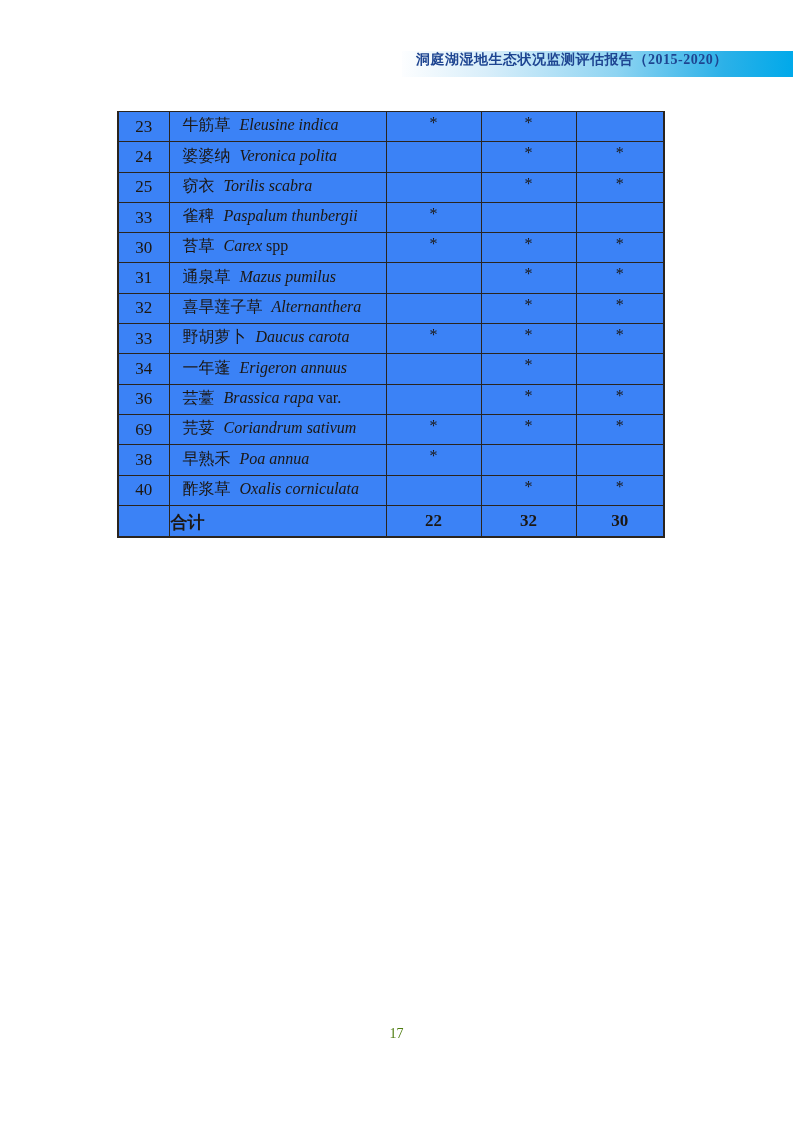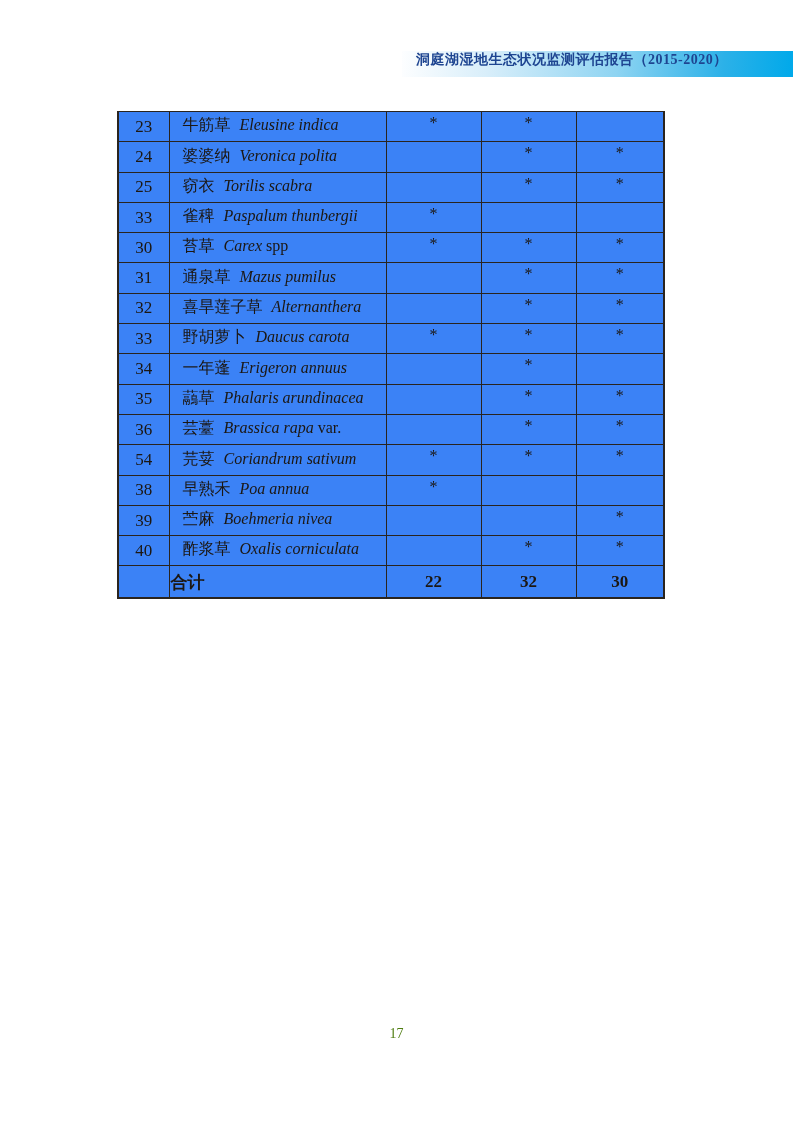--- a/index.html
+++ b/index.html
@@ -171,53 +171,39 @@
         <td class="mark">*</td>
       </tr>
       <tr>
         <td class="num">34</td>
         <td class="name"><span class="cn">一年蓬</span><span class="latin">Erigeron annuus</span></td>
         <td class="mark"></td>
         <td class="mark">*</td>
         <td class="mark"></td>
       </tr>
       <tr>
-        <td class="num">35</td>
-        <td class="name"><span class="cn">虉草</span><span class="latin">Phalaris arundinacea</span></td>
-        <td class="mark"></td>
-        <td class="mark">*</td>
-        <td class="mark">*</td>
-      </tr>
-      <tr>
         <td class="num">36</td>
         <td class="name"><span class="cn">芸薹</span><span class="latin">Brassica rapa</span><span class="suffix">var.</span></td>
         <td class="mark"></td>
         <td class="mark">*</td>
         <td class="mark">*</td>
       </tr>
       <tr>
-        <td class="num">54</td>
+        <td class="num">69</td>
         <td class="name"><span class="cn">芫荽</span><span class="latin">Coriandrum sativum</span></td>
         <td class="mark">*</td>
         <td class="mark">*</td>
         <td class="mark">*</td>
       </tr>
       <tr>
         <td class="num">38</td>
         <td class="name"><span class="cn">早熟禾</span><span class="latin">Poa annua</span></td>
         <td class="mark">*</td>
         <td class="mark"></td>
         <td class="mark"></td>
-      </tr>
-      <tr>
-        <td class="num">39</td>
-        <td class="name"><span class="cn">苎麻</span><span class="latin">Boehmeria nivea</span></td>
-        <td class="mark"></td>
-        <td class="mark"></td>
-        <td class="mark">*</td>
       </tr>
       <tr>
         <td class="num">40</td>
         <td class="name"><span class="cn">酢浆草</span><span class="latin">Oxalis corniculata</span></td>
         <td class="mark"></td>
         <td class="mark">*</td>
         <td class="mark">*</td>
       </tr>
     </tbody>
   <tbody>

